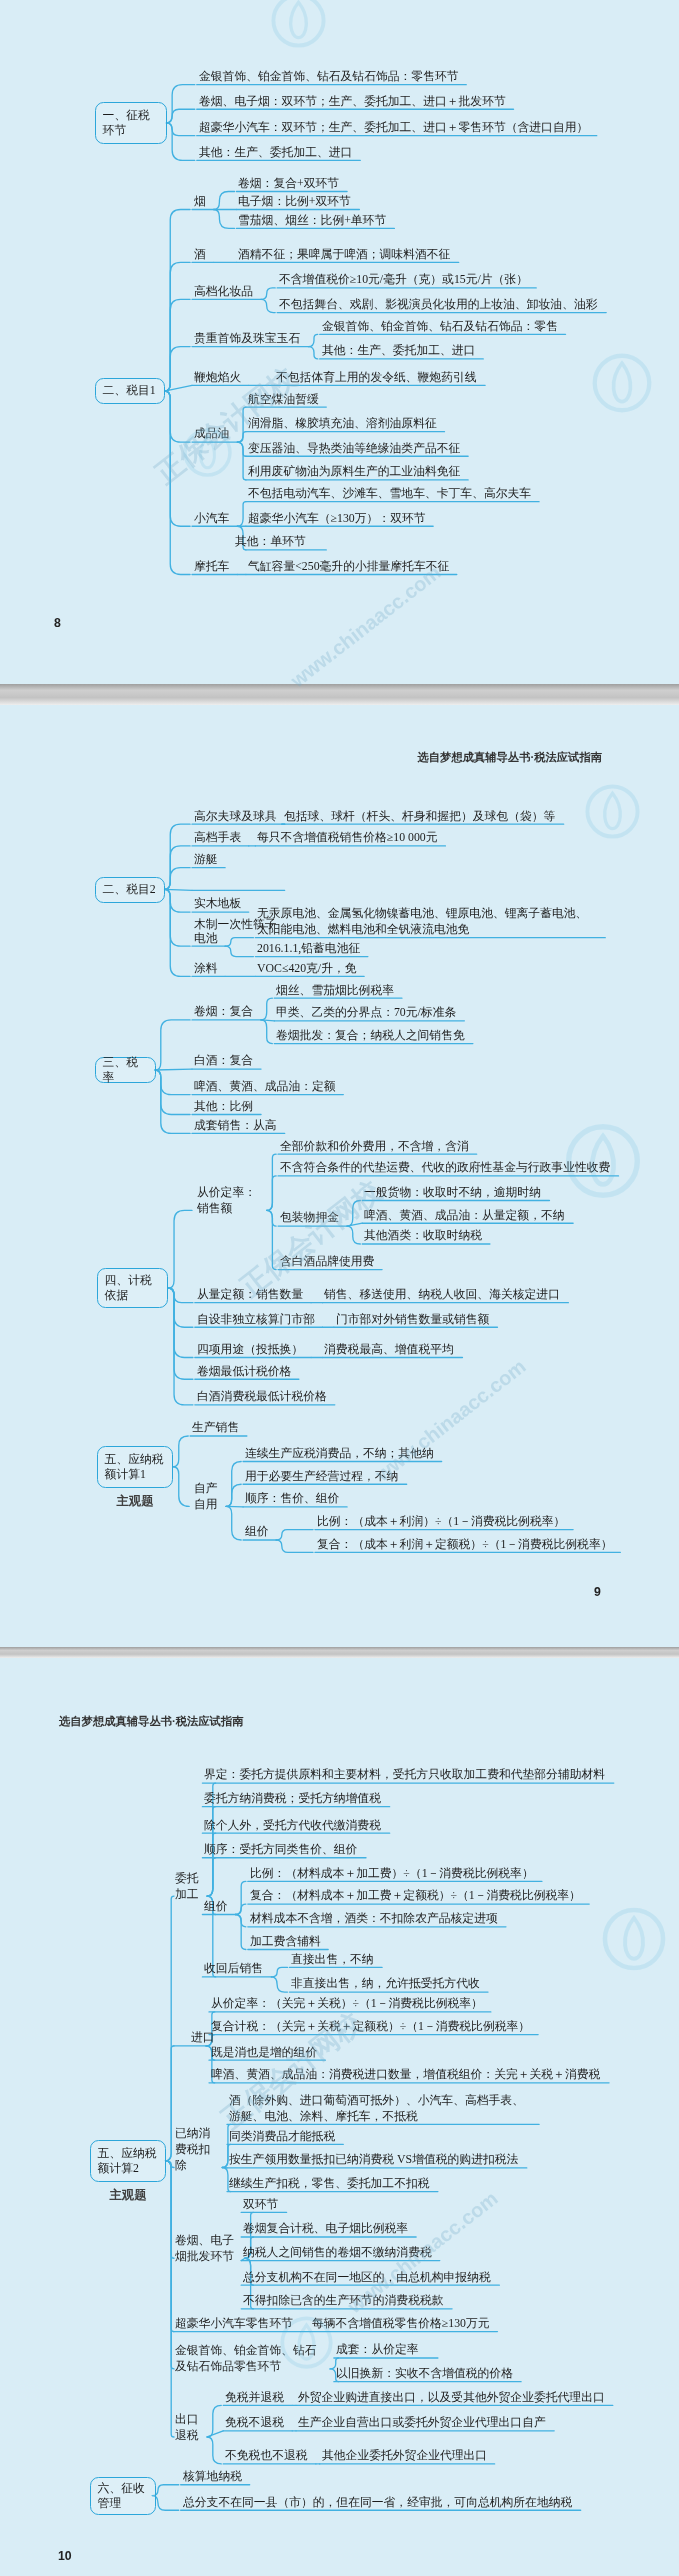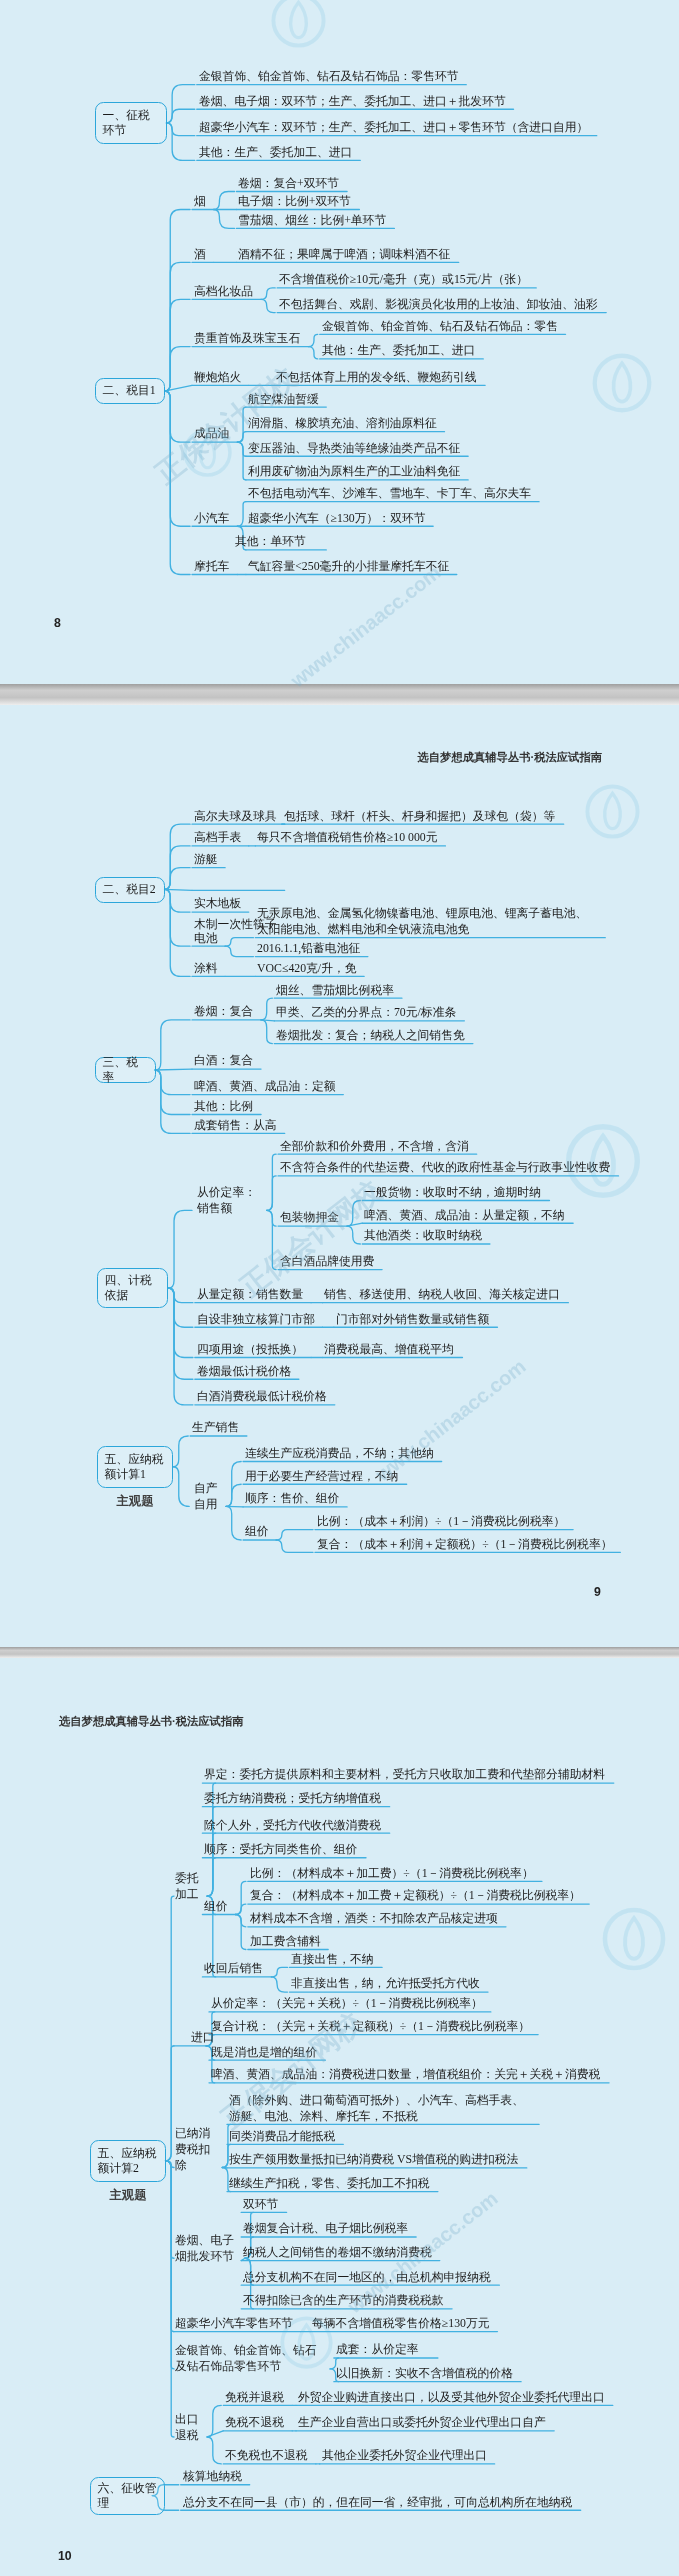--- a/index.html
+++ b/index.html
@@ -396,21 +396,21 @@
       <div class="mm wrap" style="left: 175px; top: 2342px; width: 151px;">金银首饰、铂金首饰、钻石及钻石饰品零售环节</div>
       <div class="mm" style="left: 336px; top: 2342px;">成套：从价定率</div>
       <div class="mm" style="left: 336px; top: 2366px;">以旧换新：实收不含增值税的价格</div>
       <div class="mm wrap" style="left: 175px; top: 2411px; width: 28px;">出口退税</div>
       <div class="mm" style="left: 225px; top: 2390px;">免税并退税</div>
       <div class="mm" style="left: 298px; top: 2390px;">外贸企业购进直接出口，以及受其他外贸企业委托代理出口</div>
       <div class="mm" style="left: 225px; top: 2415px;">免税不退税</div>
       <div class="mm" style="left: 298px; top: 2415px;">生产企业自营出口或委托外贸企业代理出口自产</div>
       <div class="mm" style="left: 225px; top: 2448px;">不免税也不退税</div>
       <div class="mm" style="left: 322px; top: 2448px;">其他企业委托外贸企业代理出口</div>
-      <div class="mm mm-box" style="left: 90px; top: 2477px; width: 75px; height: 38px;">六、征收管理</div>
+      <div class="mm mm-box" style="left: 90px; top: 2477px; width: 66px; height: 38px;">六、征收管理</div>
       <div class="mm" style="left: 183px; top: 2469px;">核算地纳税</div>
       <div class="mm" style="left: 183px; top: 2495px;">总分支不在同一县（市）的，但在同一省，经审批，可向总机构所在地纳税</div>
     </div>
   <div id="marks">
       <div class="wm-text" style="left: 142px; top: 407px; font-size: 28px; transform: rotate(-38deg);">正保会计网校</div>
       <div class="wm-text" style="left: 274px; top: 615px; font-size: 20px; transform: rotate(-38deg);">www.chinaacc.com</div>
       <div class="wm-text" style="left: 227px; top: 1220px; font-size: 28px; transform: rotate(-38deg);">正保会计网校</div>
       <div class="wm-text" style="left: 359px; top: 1409px; font-size: 20px; transform: rotate(-38deg);">www.chinaacc.com</div>
       <div class="wm-text" style="left: 208px; top: 2052px; font-size: 28px; transform: rotate(-38deg);">正保会计网校</div>
       <div class="wm-text" style="left: 331px; top: 2241px; font-size: 20px; transform: rotate(-38deg);">www.chinaacc.com</div>

